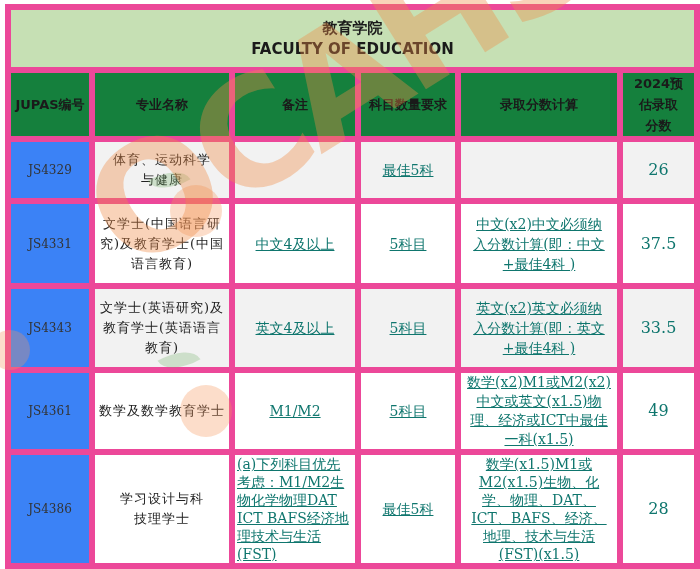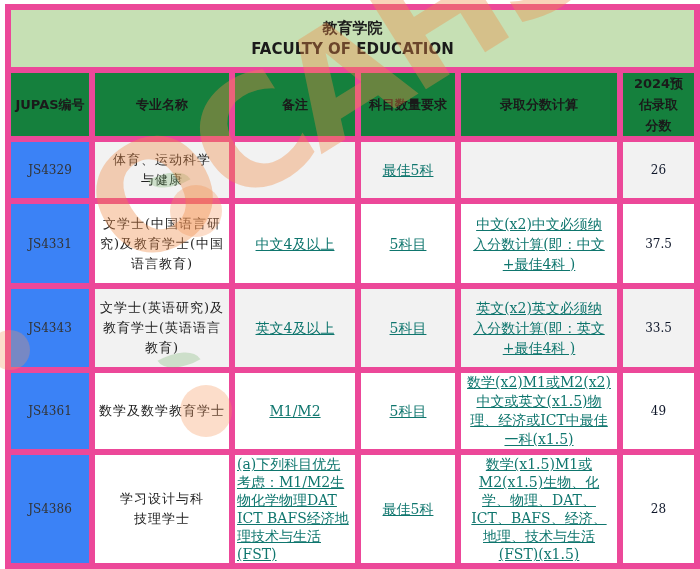--- a/index.html
+++ b/index.html
@@ -9,21 +9,21 @@
     table { border-collapse: collapse; width: 689px; table-layout: fixed; }
     td, th { border: 6px solid #ec4899; text-align: center; vertical-align: middle;
              padding: 0 4px; line-height: 20px; }
     .title-row td { background: #c6e0b4; height: 57px; font-family: "DejaVu Sans", sans-serif;
                     font-weight: bold; font-size: 15px; line-height: 21px; color: #1a1a1a; }
     .hdr-row th { background: #15803d; height: 63px; font-family: "DejaVu Sans", sans-serif;
                   font-weight: bold; font-size: 13px; color: #1a1a1a; margin-top: 13px; }
     .code { background: #3b82f6; font-size: 12px; color: #333; }
     .name { font-size: 13px; letter-spacing: 1px; color: #222; }
     .note, .count, .calc { font-size: 14px; color: #0f766e; text-decoration: underline; }
-    .score { font-size: 12px; color: #0f172a; }
+    .score { font-size: 16px; color: #0f766e; }
     .alt td.bg { background: #f2f2f2; }
     .note.left { text-align: left; }
     .watermark { position: absolute; pointer-events: none; }
     .wm-text { position: absolute; left: 148px; top: 130px; font-family: "DejaVu Sans", sans-serif;
                font-weight: bold; font-size: 150px; color: rgba(240,140,70,0.38);
                transform: rotate(-32deg); transform-origin: left bottom; letter-spacing: -6px;
                white-space: nowrap; }
     .wm-orange { position: absolute; border-radius: 50%; background: rgba(245,150,90,0.32); }
     .wm-leaf { position: absolute; width: 38px; height: 20px; background: rgba(120,180,110,0.3);
                border-radius: 0 100% 0 100%; }

